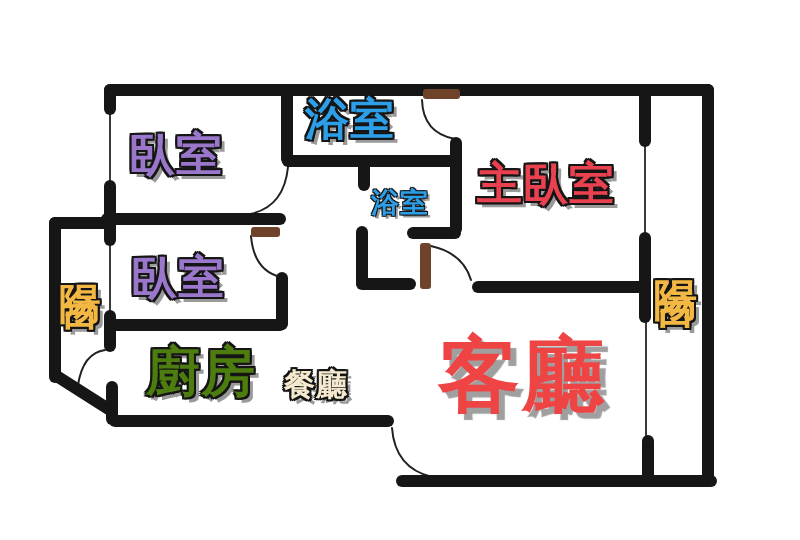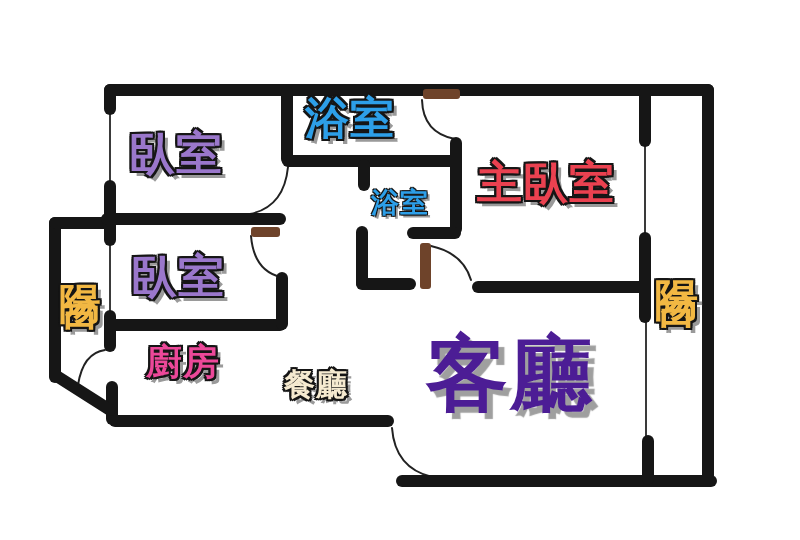--- a/index.html
+++ b/index.html
@@ -2,21 +2,21 @@
 <html><head>
 <meta charset="utf-8">
 <style>
   html, body { margin: 0; padding: 0; background: #ffffff; }
   #plan {
     position: relative;
     width: 800px;
     height: 540px;
     background: #ffffff;
     overflow: hidden;
-    font-family: Liberation Serif, serif;
+    font-family: Liberation Sans, sans-serif;
     text-align: right;
   }
   #walls-svg { position: absolute; left: 0; top: 0; }
   .room-label {
     position: absolute;
     font-weight: bold;
     line-height: 1.0;
     white-space: nowrap;
     letter-spacing: 1px;
     text-shadow:
@@ -101,19 +101,19 @@
   <div class="room-label" style="left: 477px; top: 161px; font-size: 45px; color: rgb(234, 65, 80);">主臥室</div>
 
   <div class="room-label" style="left: 371px; top: 189px; font-size: 28px; text-shadow: rgb(21, 21, 21) -1px -1px 0px, rgb(21, 21, 21) 1px -1px 0px, rgb(21, 21, 21) -1px 1px 0px, rgb(21, 21, 21) 1px 1px 0px, rgb(154, 154, 154) 3px 3px 0px; color: rgb(45, 159, 232);">浴室</div>
 
   <div class="room-label" style="left: 131px; top: 254px; font-size: 46px; color: rgb(154, 119, 203);">臥室</div>
 
   <div class="room-label vertical" style="left: 59px; top: 251px; font-size: 42px; color: rgb(242, 184, 67);">陽台</div>
 
   <div class="room-label vertical" style="left: 654px; top: 246px; font-size: 44px; color: rgb(242, 184, 67);">陽台</div>
 
-  <div class="room-label" style="left: 146px; top: 344px; font-size: 36px; color: #ec4899;">廚房</div>
+  <div class="room-label" style="left: 146px; top: 344px; font-size: 54px; color: #4d7c0f;">廚房</div>
 
   <div class="room-label" style="left: 284px; top: 369px; font-size: 31px; color: rgb(245, 234, 208);">餐廳</div>
 
-  <div class="room-label plain" style="left: 426px; top: 334px; font-size: 82px; color: #4c1d95;">客廳</div>
+  <div class="room-label plain" style="left: 438px; top: 334px; font-size: 82px; color: #ef4444;">客廳</div>
 
 </div>
 
 </body></html>

